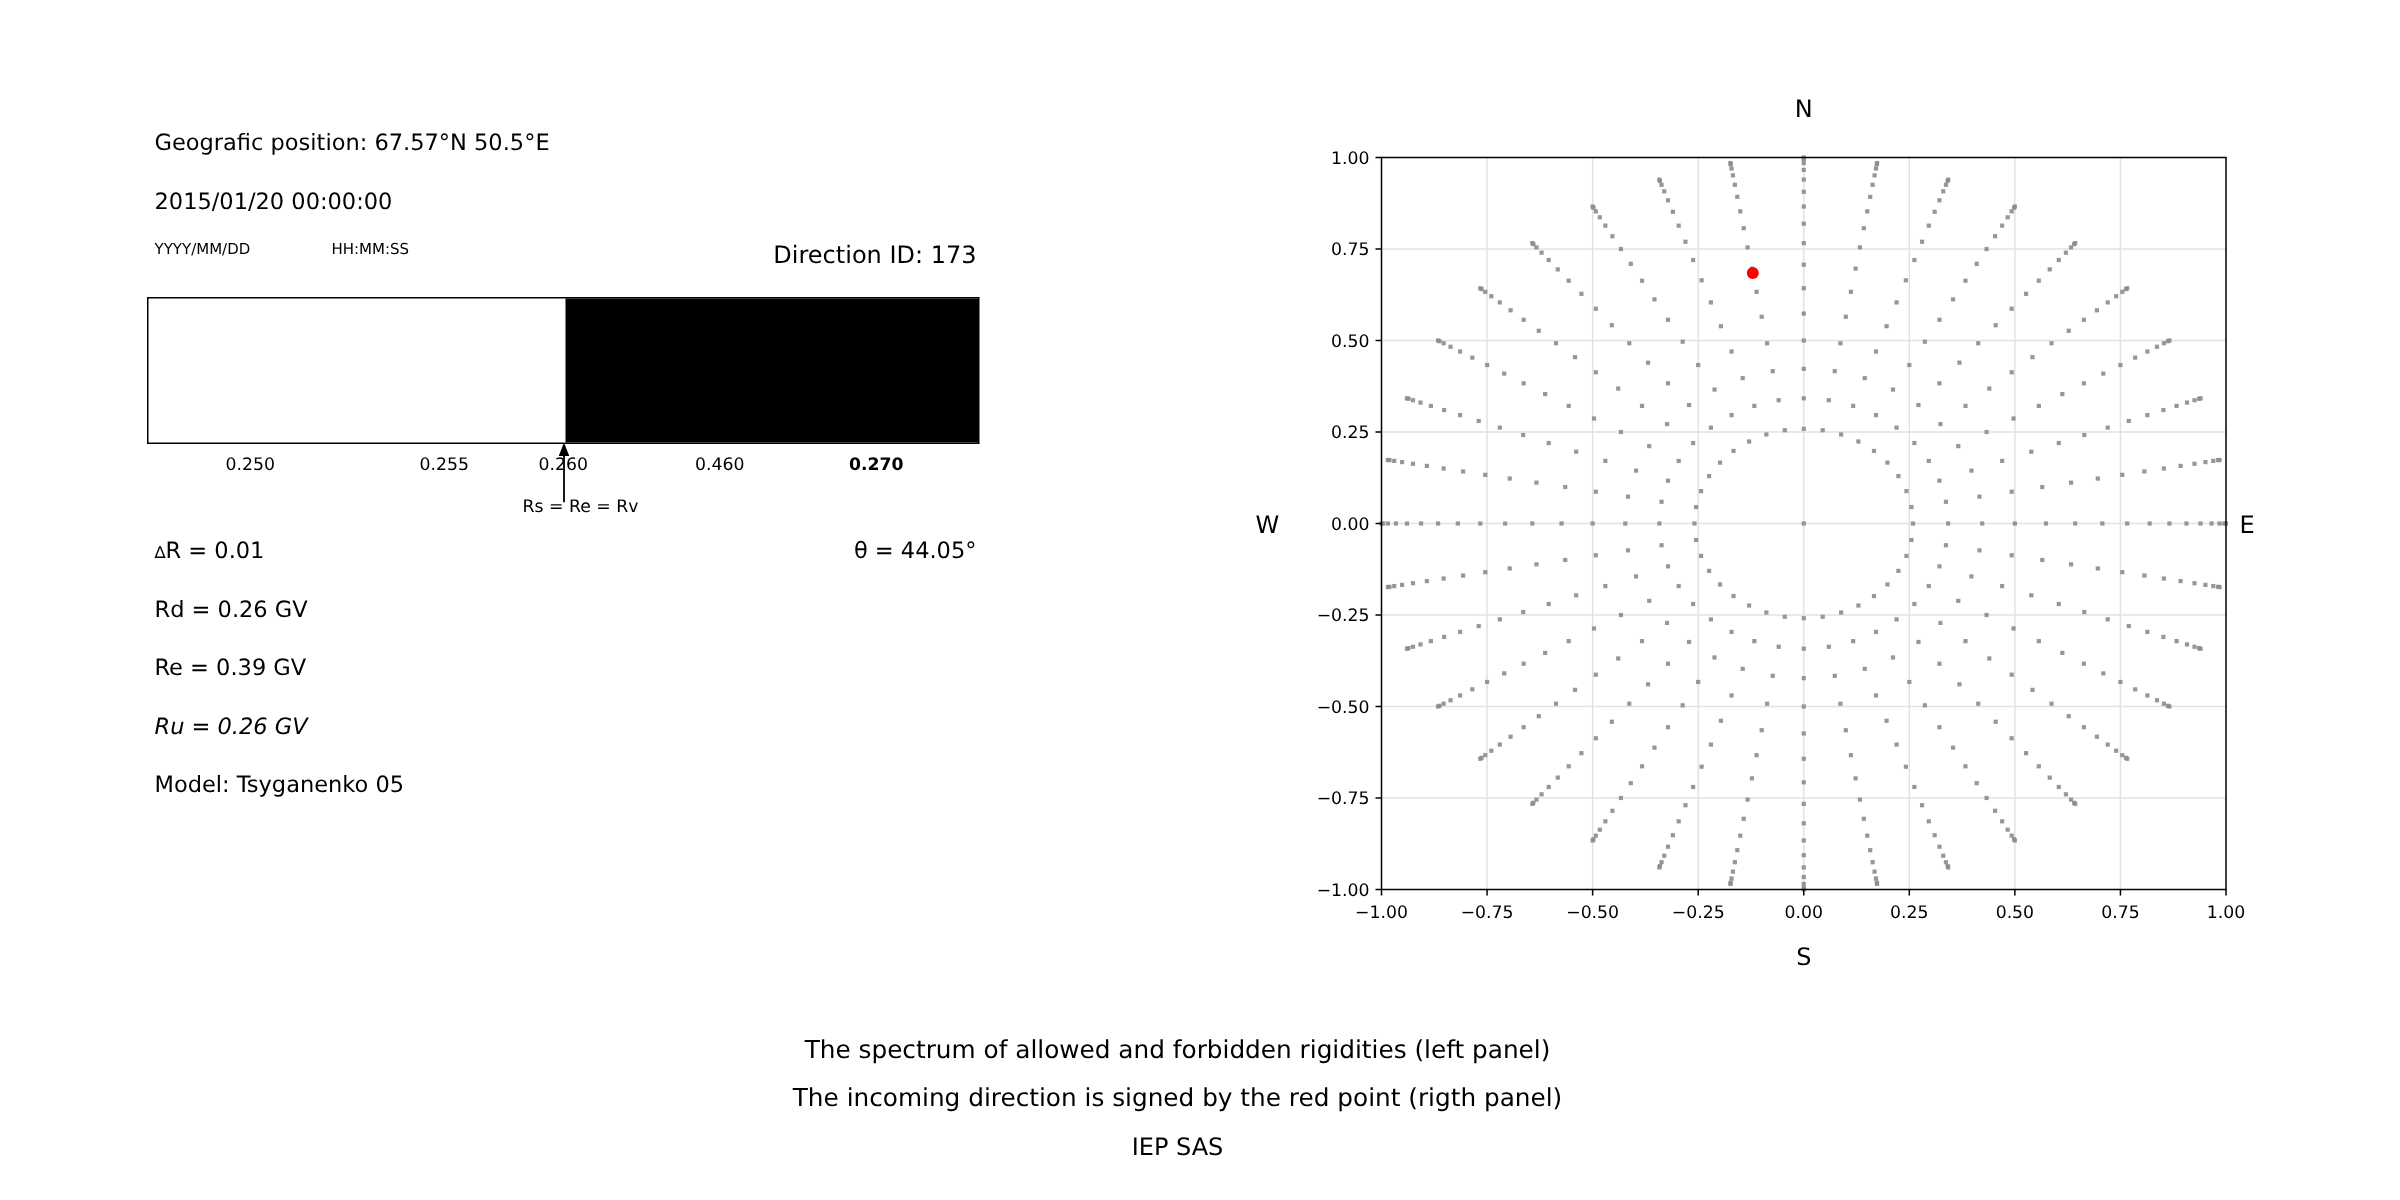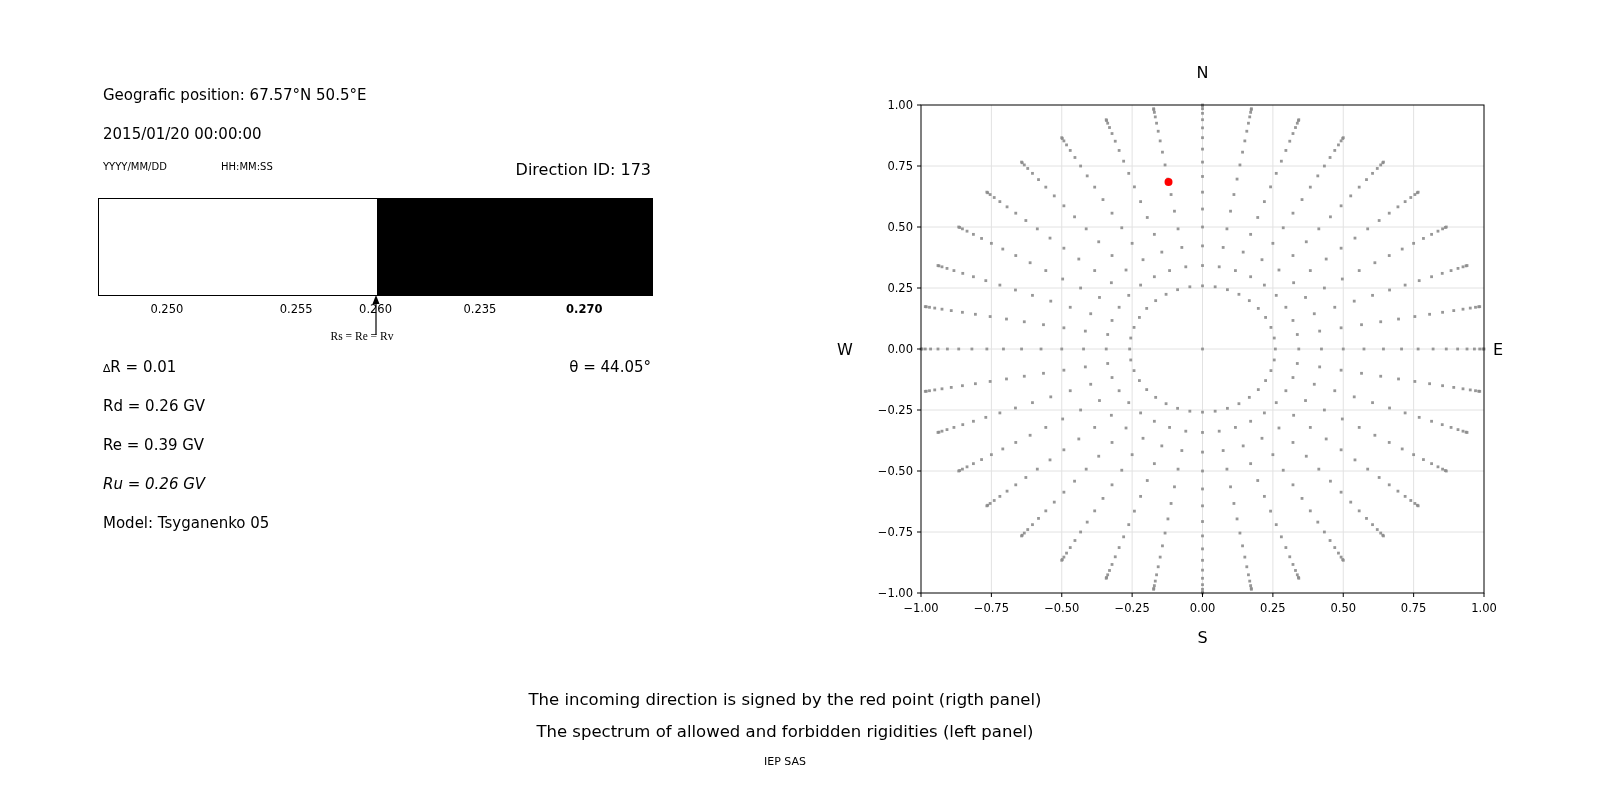--- a/index.html
+++ b/index.html
@@ -10,21 +10,21 @@
   .hint{font-size:10px;}
   .dir-id{font-size:16px;text-align:right;}
   .right-col{text-align:right;}
   .spec-bar{border:1px solid #000;background:#fff;}
   .spec-black{position:absolute;top:0;bottom:0;background:#000;}
   .spec-ticks{font-size:11.5px;}
   .spec-ticks span{position:absolute;transform:translateX(-50%);white-space:nowrap;}
   .arrow-label{font-size:11.5px;text-align:center;}
   .delta{font-size:11px;}
   .caption{font-size:16.5px;text-align:center;line-height:32px;}
-  .credit{font-size:11px;text-align:center;}
+  .credit{font-size:16px;text-align:center;}
   svg text{fill:#000;}
   .ticklab{font-size:11.5px;}
   .compass{font-size:16px;}
   .grid{stroke:#e2e2e2;stroke-width:1;}
   .axbox{fill:none;stroke:#000;stroke-width:1;}
   .tickmark{stroke:#000;stroke-width:1;}
 </style>
 </head>
 <body>
 
@@ -36,29 +36,29 @@
   <div class="abs hint" style="left:221px;top:161px;">HH:MM:SS</div>
   <div class="abs dir-id" style="left:98px;top:160px;width:553px;">Direction ID: 173</div>
 
   <div class="abs spec-bar" id="specbar" style="left:98px;top:198px;width:553px;height:96px;">
     <div class="spec-black" id="specblack" style="left: 277.543px; width: 275.457px;"></div>
   </div>
   <div class="abs spec-ticks" id="specticks" style="left:98px;top:302px;width:553px;height:15px;">
       <span style="left: 68.8642px;">0.250</span>
       <span style="left: 173.204px; margin-left: 25px;">0.255</span>
       <span style="left: 277.543px;">0.260</span>
-      <span style="left: 381.883px;">0.235</span>
+      <span style="left: 381.883px;">0.460</span>
       <span style="left: 486.223px; font-weight: bold;">0.270</span>
     </div>
 
   <svg class="abs" id="specarrow" style="top: 295px; width: 16px; height: 40px; left: 367.543px;" viewBox="0 0 16 40">
     <polygon points="8,0 4.5,9 11.5,9" fill="#000"></polygon>
     <line x1="8" y1="5" x2="8" y2="40" stroke="#000" stroke-width="1.2"></line>
   </svg>
-  <div class="abs arrow-label" id="arrowlabel" style="top: 330px; width: 200px; left: 262px; font-family: Liberation Serif, serif;">Rs = Re = Rv</div>
+  <div class="abs arrow-label" id="arrowlabel" style="top: 330px; width: 200px; left: 287px;">Rs = Re = Rv</div>
 
   <div class="abs info" style="left:103px;top:358px;"><span class="delta">∆</span><span>R = 0.01</span></div>
   <div class="abs info" style="left:103px;top:397px;">Rd = 0.26 GV</div>
   <div class="abs info" style="left:103px;top:436px;">Re = 0.39 GV</div>
   <div class="abs info" style="left:103px;top:475px;font-style:italic;">Ru = 0.26 GV</div>
   <div class="abs info" style="left:103px;top:514px;text-align:center;">Model: Tsyganenko 05</div>
   <div class="abs info right-col" style="left:98px;top:358px;width:553px;">θ = 44.05°</div>
 
   <svg class="abs" id="dirplot" style="left:800px;top:40px;width:720px;height:625px;" viewBox="800 40 720 625">
       <g>
@@ -696,18 +696,18 @@
         <line x1="917" y1="105" x2="921" y2="105" class="tickmark"></line>
         <text x="913" y="109" text-anchor="end" class="ticklab">1.00</text>
       </g>
       <text x="1202.5" y="78" text-anchor="middle" class="compass">N</text>
       <text x="1202.5" y="643" text-anchor="middle" class="compass">S</text>
       <text x="845" y="355" text-anchor="middle" class="compass">W</text>
       <text x="1498" y="355" text-anchor="middle" class="compass">E</text>
     </svg>
 
   <div class="abs caption" style="left:385px;top:684px;width:800px;">
+    <div>The spectrum of allowed and forbidden rigidities (left panel)</div>
     <div>The incoming direction is signed by the red point (rigth panel)</div>
-    <div>The spectrum of allowed and forbidden rigidities (left panel)</div>
   </div>
   <div class="abs credit" style="left:385px;top:755px;width:800px;">IEP SAS</div>
 
 </div>
 
 </body></html>

